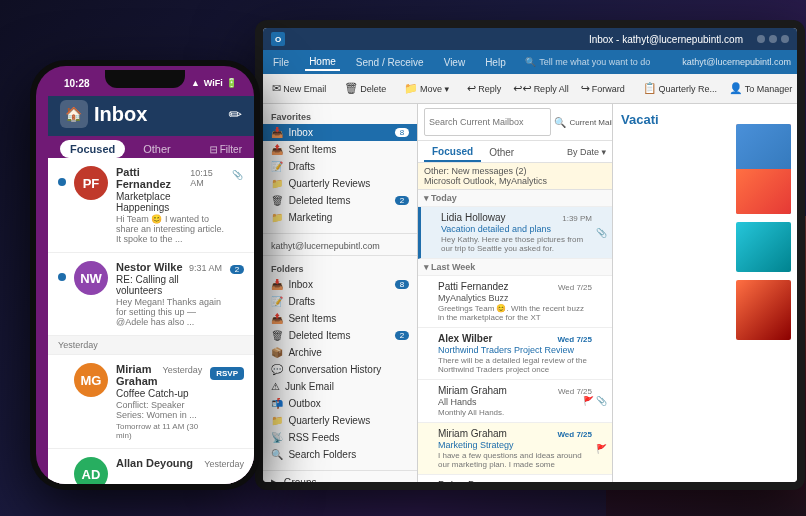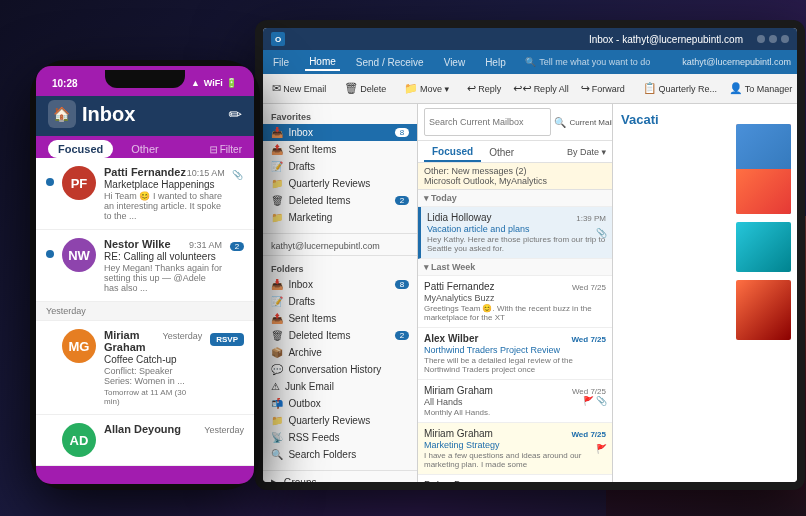--- a/index.html
+++ b/index.html
@@ -260,21 +260,21 @@
     .email-date-group {
       padding: 3px 6px;
       font-size: 9px;
       color: #777;
       font-weight: 600;
       background: #f9f9f9;
       border-bottom: 1px solid #eee;
     }
 
     .email-item {
-      padding: 5px 6px;
+      padding: 5px 20px;
       border-bottom: 1px solid #eee;
       cursor: pointer;
       position: relative;
     }
     .email-item.selected { background: #e8f1f8; border-left: 3px solid #1e6dab; }
     .email-item.unread .sender-name { font-weight: 700; }
 
     .email-item-top {
       display: flex;
       justify-content: space-between;
@@ -354,23 +354,24 @@
       background: #0d0d0d;
       border-radius: 0 0 12px 12px;
       z-index: 20;
     }
     .phone-screen {
       position: absolute;
       top: 6px;
       left: 6px;
       right: 6px;
       bottom: 6px;
-      background: #a21caf;
-      border-radius: 15px;
+      background: #701a75;
+      border-radius: 30px;
       overflow: hidden;
+      padding-left: 12px;
     }
 
     
     .phone-status {
       height: 30px;
       display: flex;
       align-items: center;
       padding: 4px 16px 0;
       color: #fff;
       font-size: 10px;
@@ -697,21 +698,21 @@
           <span>Other: New messages (2)<br>Microsoft Outlook, MyAnalytics</span>
         </div>
 
         <div class="email-date-group">▾ Today</div>
 
         <div class="email-item selected">
           <div class="email-item-top">
             <span class="sender-name">Lidia Holloway</span>
             <span class="email-time">1:39 PM</span>
           </div>
-          <div class="email-subject">Vacation article and plans</div>
+          <div class="email-subject">Vacation detailed and plans</div>
           <div class="email-preview">Hey Kathy. Here are those pictures from our trip to Seattle you asked for.</div>
           <div class="email-icons">
             <span style="font-size:9px;color:#777;">📎</span>
           </div>
         </div>
 
         <div class="email-date-group">▾ Last Week</div>
 
         <div class="email-item">
           <div class="email-item-top">

